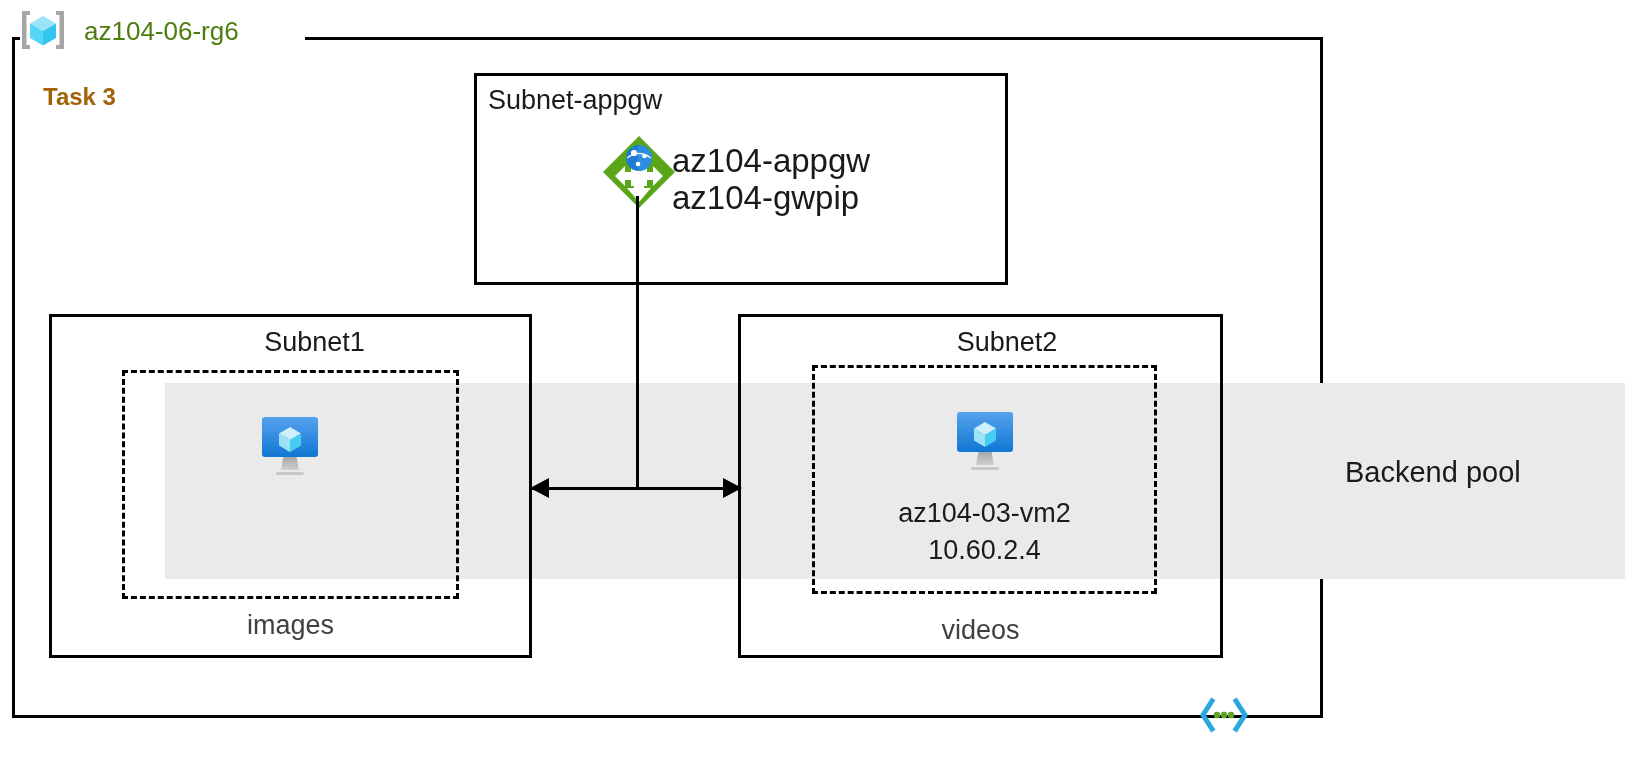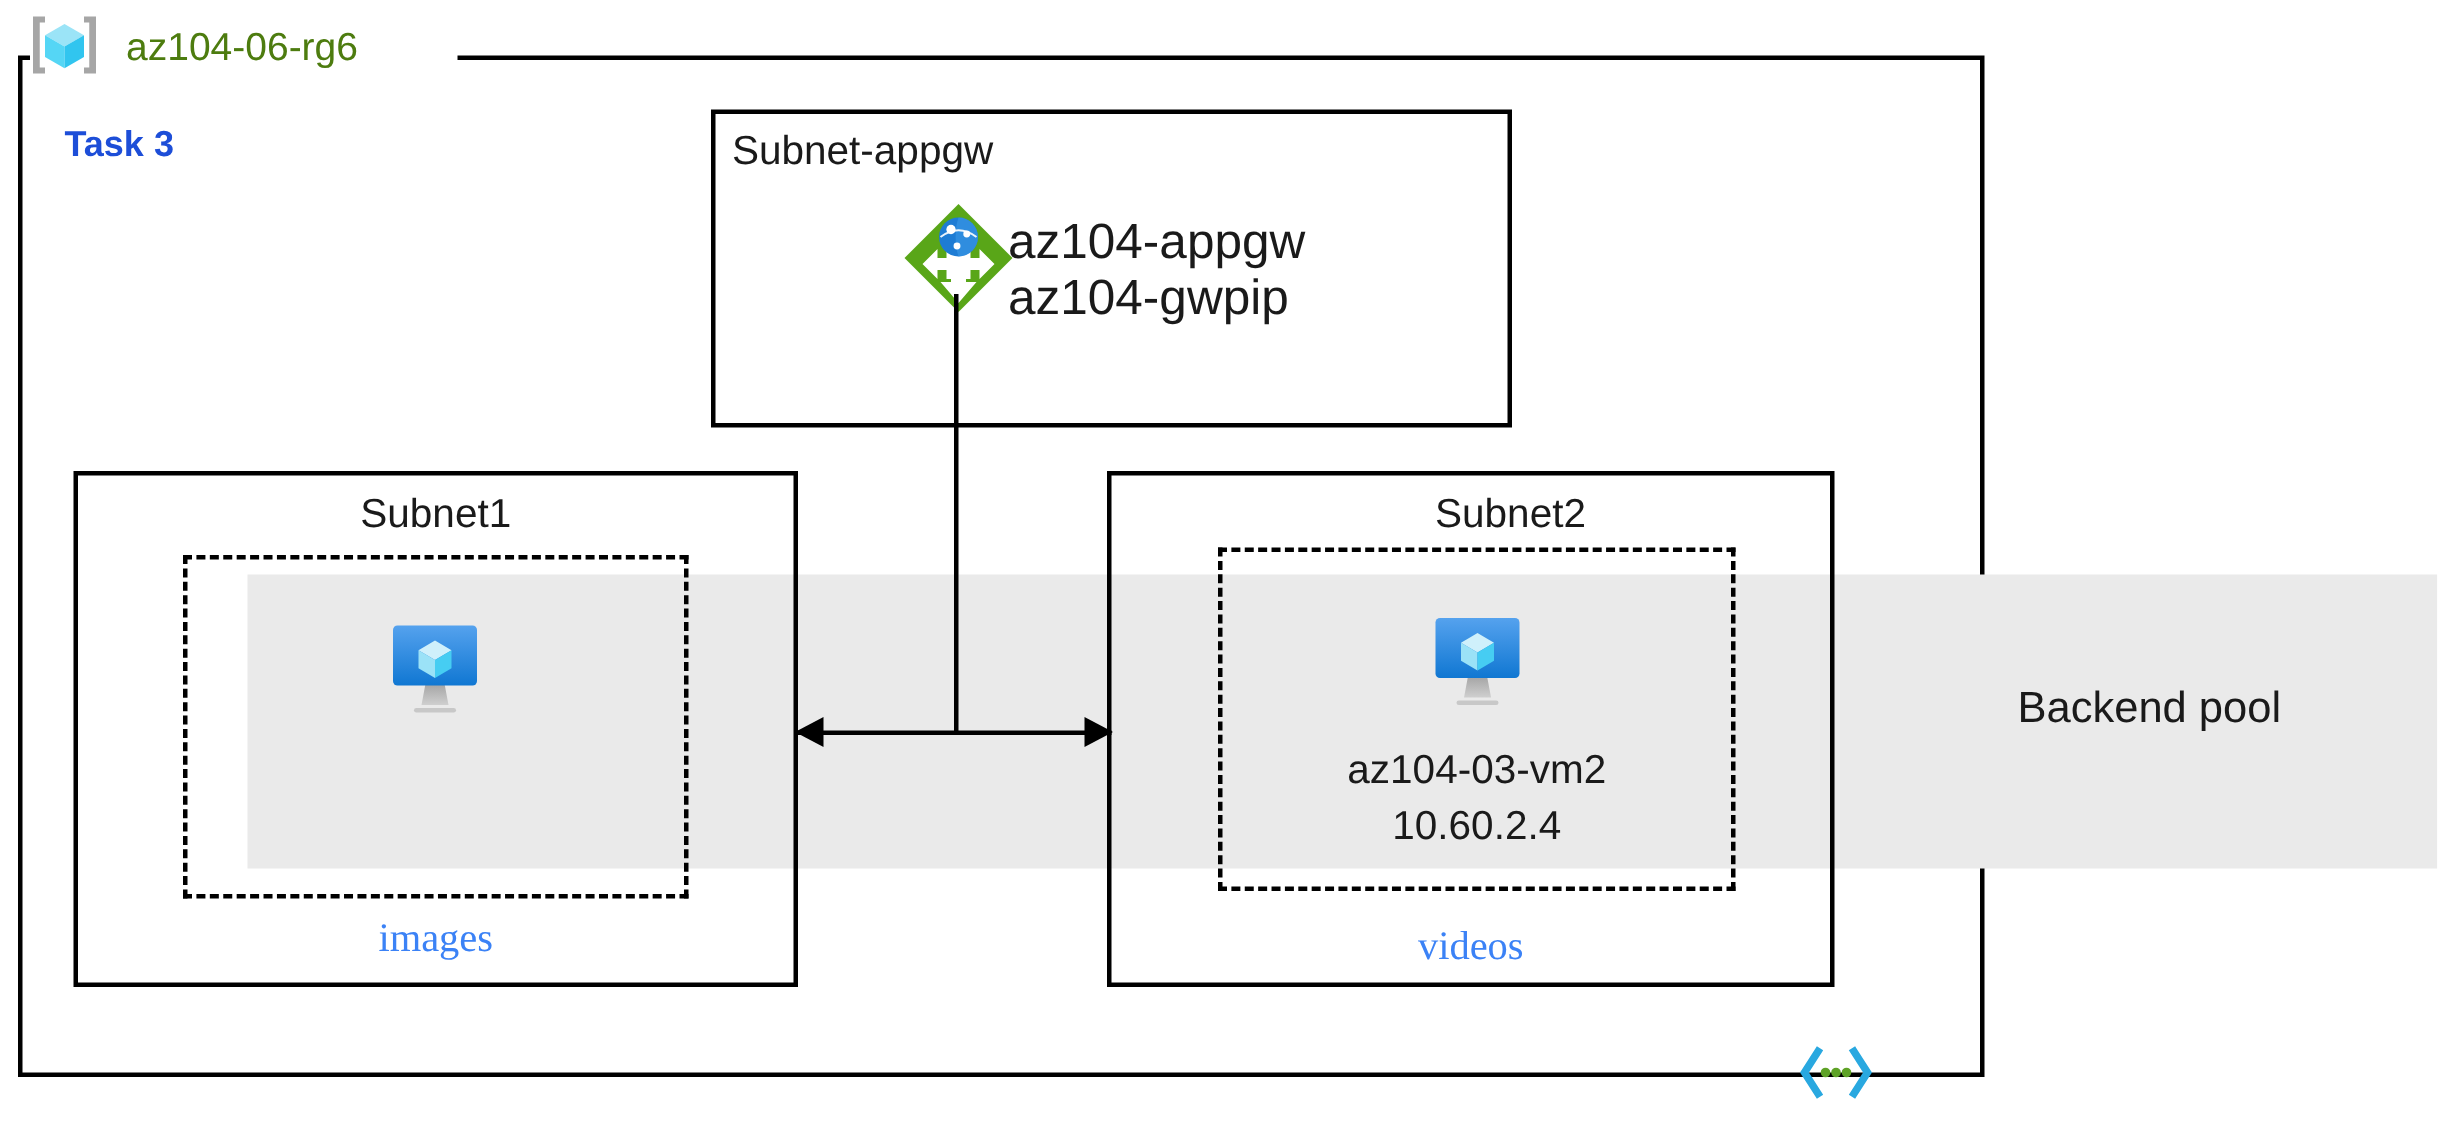--- a/index.html
+++ b/index.html
@@ -56,21 +56,21 @@
     z-index: 6;
   }
 
   
   #task-label {
     position: absolute;
     left: 43px;
     top: 83px;
     font-size: 24px;
     font-weight: bold;
-    color: #1d4ed8;
+    color: #a16207;
     white-space: nowrap;
     z-index: 6;
   }
 
   
   #backend-band {
     position: absolute;
     left: 165px;
     top: 383px;
     width: 1460px;
@@ -180,21 +180,21 @@
   #subnet2-box { left: 738px; top: 314px; width: 485px; height: 344px; }
 
   .subnet-title {
     position: absolute;
     font-size: 27px;
     color: #1a1a1a;
     text-align: center;
     white-space: nowrap;
     z-index: 4;
   }
-  #subnet1-title { left: 49px;  top: 327px; width: 483px; }
+  #subnet1-title { left: 49px;  top: 327px; width: 483px; padding-left: 24px; }
   #subnet2-title { left: 738px; top: 327px; width: 538px; }
 
   
   .dashed-box {
     position: absolute;
     border: 3px dashed #000000;
     box-sizing: border-box;
     background: transparent;
     z-index: 3;
   }
@@ -218,25 +218,24 @@
     line-height: 37px;
     white-space: nowrap;
     z-index: 4;
   }
   #vm1-labels { left: 122px; top: 500px; width: 337px; }
   #vm2-labels { left: 812px; top: 495px; width: 345px; }
 
   .tier-label {
     position: absolute;
     font-size: 27px;
-    color: #3b82f6;
+    color: #404040;
     text-align: center;
     white-space: nowrap;
     z-index: 4;
-    font-family: Liberation Serif, serif;
   }
   #subnet1-tier { left: 49px;  top: 610px; width: 483px; }
   #subnet2-tier { left: 738px; top: 615px; width: 485px; }
 
   
   #template-icon {
     position: absolute;
     left: 1196px;
     top: 697px;
     width: 56px;

